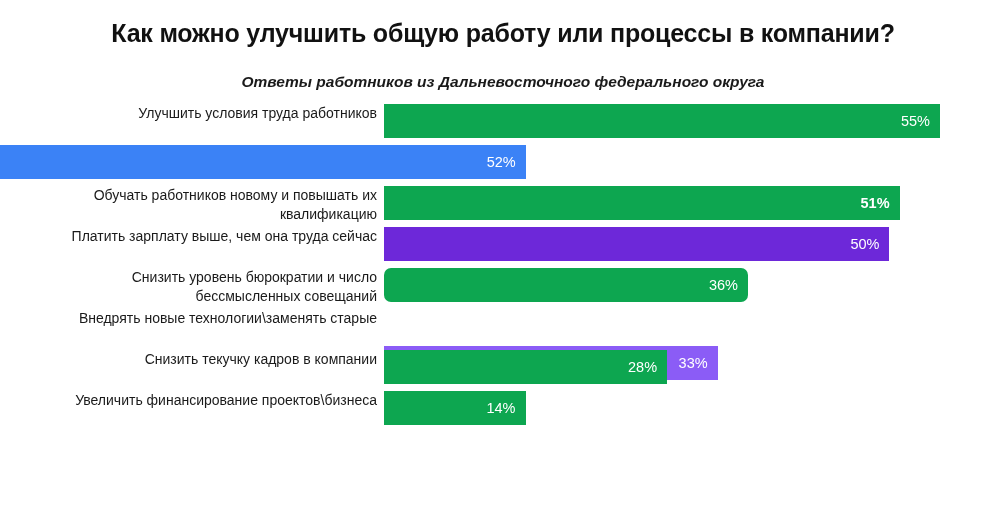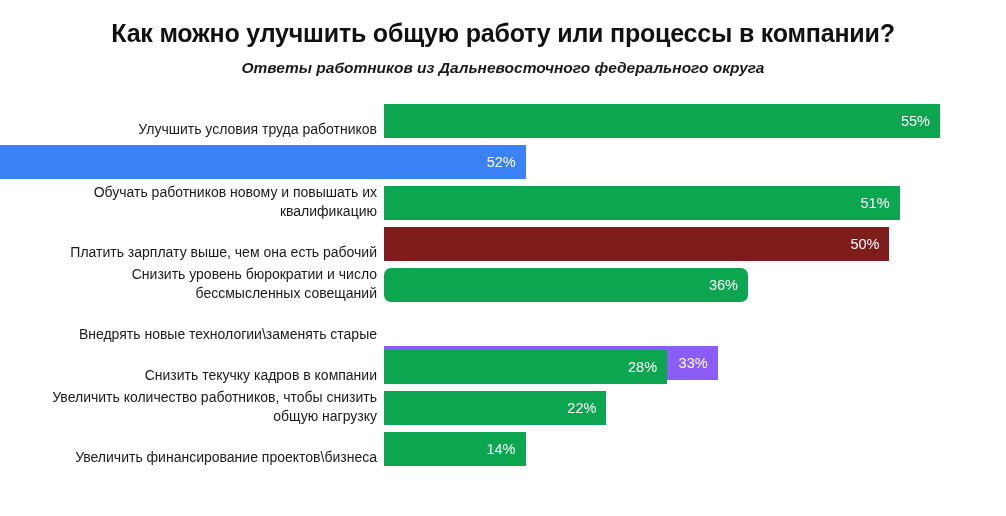--- a/index.html
+++ b/index.html
@@ -38,21 +38,21 @@
     line-height: 30px;
     margin: 0;
     padding: 0 40px;
   }
   .chart-subtitle {
     font-size: 15.5px;
     font-weight: bold;
     font-style: italic;
     color: #1a1a1a;
     line-height: 20px;
-    margin: 0;
+    margin: 14px;
     padding: 10px 40px 0 40px;
   }
 
   
   .plot-area {
     position: absolute;
     left: 0;
     top: 104px;
     width: 1006px;
   }
@@ -67,21 +67,21 @@
 
   .row-label {
     width: 384px;
     flex: 0 0 384px;
     text-align: right;
     font-size: 14px;
     line-height: 18.5px;
     color: #1a1a1a;
     display: flex;
     flex-direction: column;
-    justify-content: flex-end;
+    justify-content: flex-start;
     align-items: flex-end;
     padding-right: 7px;
     box-sizing: border-box;
     white-space: pre;
   }
   .row-label .lbl-line {
     display: block;
   }
 
   .bar-track {
@@ -134,28 +134,28 @@
         <div class="bar-track">
           <div class="bar" style="background: #3b82f6; width: 525.673px;">
             <span class="bar-value" style="color: rgb(255, 255, 255);">52%</span>
           </div>
         </div>
       </div>
       <div class="bar-row">
         <div class="row-label"><span class="lbl-line">Обучать работников новому и повышать их</span><span class="lbl-line">квалификацию</span></div>
         <div class="bar-track">
           <div class="bar" style="background: rgb(13, 166, 80); width: 515.564px;">
-            <span class="bar-value" style="color: rgb(255, 255, 255);">51%</span>
+            <span class="bar-value" style="color: rgb(255, 255, 255); font-weight: bold;">51%</span>
           </div>
         </div>
       </div>
       <div class="bar-row">
-        <div class="row-label"><span class="lbl-line">Платить зарплату выше, чем она есть рабочий</span></div>
+        <div class="row-label"><span class="lbl-line">Платить зарплату выше, чем она труда сейчас</span></div>
         <div class="bar-track">
-          <div class="bar" style="background: #7f1d1d; width: 505.455px; text-align: center;">
+          <div class="bar" style="background: #6d28d9; width: 505.455px; text-align: center;">
             <span class="bar-value" style="color: rgb(255, 255, 255);">50%</span>
           </div>
         </div>
       </div>
       <div class="bar-row">
         <div class="row-label"><span class="lbl-line">Снизить уровень бюрократии и число</span><span class="lbl-line">бессмысленных совещаний</span></div>
         <div class="bar-track">
           <div class="bar" style="background: rgb(13, 166, 80); width: 363.927px; border-radius: 7px;">
             <span class="bar-value" style="color: rgb(255, 255, 255);">36%</span>
           </div>
@@ -171,28 +171,20 @@
       </div>
       <div class="bar-row">
         <div class="row-label"><span class="lbl-line">Снизить текучку кадров в компании</span></div>
         <div class="bar-track">
           <div class="bar" style="background: rgb(13, 166, 80); width: 283.055px;">
             <span class="bar-value" style="color: rgb(255, 255, 255);">28%</span>
           </div>
         </div>
       </div>
       <div class="bar-row">
-        <div class="row-label"><span class="lbl-line">Увеличить количество работников, чтобы снизить</span><span class="lbl-line">общую нагрузку</span></div>
-        <div class="bar-track">
-          <div class="bar" style="background: rgb(13, 166, 80); width: 222.4px;">
-            <span class="bar-value" style="color: rgb(255, 255, 255);">22%</span>
-          </div>
-        </div>
-      </div>
-      <div class="bar-row">
         <div class="row-label"><span class="lbl-line">Увеличить финансирование проектов\бизнеса</span></div>
         <div class="bar-track">
           <div class="bar" style="background: rgb(13, 166, 80); width: 141.527px;">
             <span class="bar-value" style="color: rgb(255, 255, 255);">14%</span>
           </div>
         </div>
       </div>
     </div>
 
 </div>

